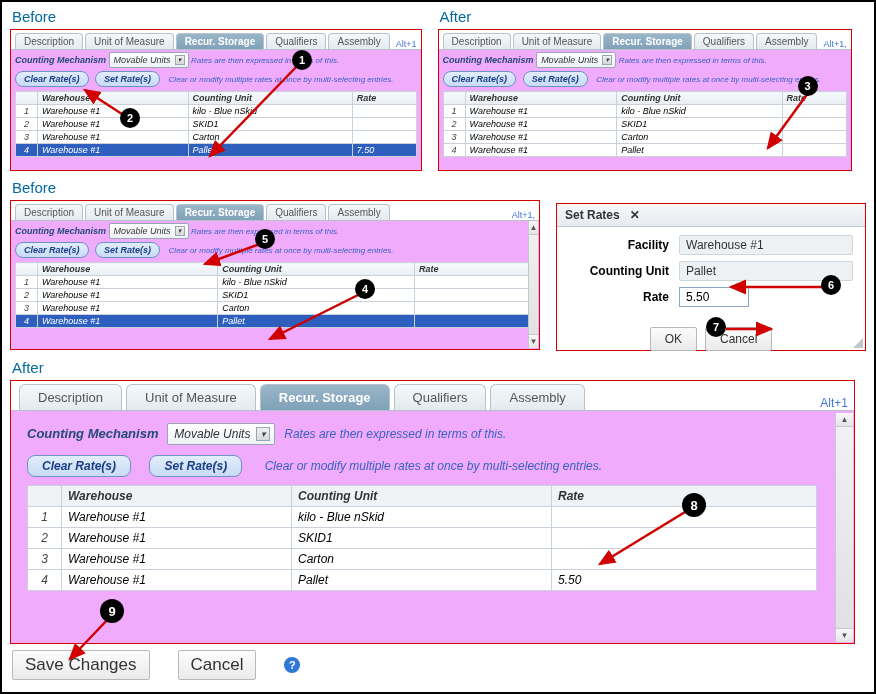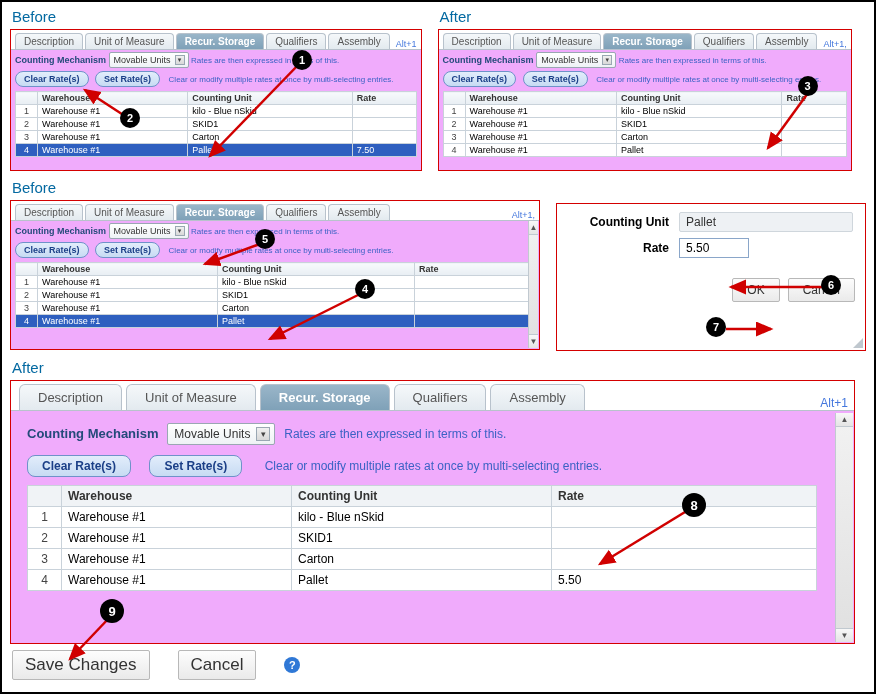--- a/index.html
+++ b/index.html
@@ -7,21 +7,21 @@
   .page { border:2px solid #000; width:876px; height:694px; position:relative; padding:6px 8px; background:#fff; }
   .section-title { color:#0369a1; font-size:15px; font-weight:400; margin:0 0 4px 2px; }
   .row1 { display:flex; gap:16px; }
   .panel { border:1px solid #d40000; background:#f0abfc; overflow:hidden; position:relative; }
   
   .tabs { display:flex; align-items:flex-end; height:20px; padding-left:4px; gap:2px; background:#fff; border-bottom:1px solid #b8c2cc; font-size:10px; }
   .tab { background:linear-gradient(#f5f8fa,#e3eaef); border:1px solid #b8c2cc; border-bottom:none; border-radius:4px 4px 0 0; padding:2px 8px 2px 8px; color:#555; white-space:nowrap; cursor:pointer; }
   .tab.active { background:linear-gradient(#9ab6c9,#7fa1b8); color:#fff; font-weight:bold; }
   .tab-shortcut { margin-left:auto; color:#4477dd; font-size:9px; padding:2px 4px 0 4px; }
   
-  .panel-body { padding:4px 6px; }
+  .panel-body { padding:4px 6px;font-style:italic; }
   .sm .panel-body { padding:2px 4px; font-size:9px; }
   .lbl { color:#244a7a; font-weight:bold; }
   .lbl-sm { color:#244a7a; font-weight:bold; font-size:9px; }
   .select { display:inline-flex; align-items:center; border:1px solid #9aa7b3; background:linear-gradient(#fff,#eef2f5); height:16px; padding:0 3px 0 4px; font-size:9px; color:#333; border-radius:2px; }
   .select .chev { margin-left:4px; width:10px; height:10px; background:linear-gradient(#f0f0f0,#d8d8d8); border:1px solid #9aa7b3; display:flex; align-items:center; justify-content:center; font-size:7px; color:#444; }
   .hint { color:#3b62c4; font-size:9px; }
   .sm .hint { font-size:8px; }
   .btn { display:inline-flex; align-items:center; justify-content:center; background:linear-gradient(#e2edfb,#c7dbf3); border:1px solid #6f92c9; color:#1b3f87; font-weight:bold; font-size:9px; height:16px; padding:0 8px; border-radius:8px; cursor:pointer; }
   .lg .btn { font-size:12px; height:22px; padding:0 14px; }
   .lg .select { height:22px; font-size:12px; padding:0 4px 0 6px; }
@@ -50,21 +50,21 @@
   
   .dialog { border:1px solid #d40000; padding:0; background:#fff; }
   .dlg-title { display:flex; align-items:center; gap:6px; background:linear-gradient(#f6f8fa,#e6ebf0); border-bottom:1px solid #c1c9d0; padding:4px 8px; font-size:12px; font-weight:bold; color:#333; }
   .dlg-title .close { margin-left:4px; font-weight:bold; color:#333; cursor:pointer; }
   .dlg-body { padding:8px 12px; font-size:12px; }
   .form-row { display:flex; align-items:center; margin-bottom:6px; }
   .form-row .flab { width:110px; text-align:right; padding-right:10px; color:#000; font-weight:bold; font-size:12px;}
   .form-row .fval { flex:1; }
   .ro { background:#eef1f4; border:1px solid #cfd6dc; padding:2px 6px; border-radius:2px; height:20px; display:flex; align-items:center; color:#333; }
   .inpt { border:1px solid #8aa6c9; background:#fff; padding:2px 6px; height:20px; width:70px; font-size:12px; }
-  .dlg-btns { display:flex; justify-content:flex-end; gap:8px; padding:6px 10px 10px 10px; }
+  .dlg-btns { display:flex; justify-content:center; gap:8px; padding:6px 10px 10px 10px; }
   .dlg-btn { background:linear-gradient(#fcfcfc,#eaeaea); border:1px solid #b8b8b8; color:#333; font-size:12px; padding:4px 14px; border-radius:2px; cursor:pointer; }
   
   .footer-btns { display:flex; gap:28px; align-items:center; margin-top:6px; padding-left:2px; }
   .ft-btn { background:linear-gradient(#fdfdfd,#eaeaea); border:1px solid #b8b8b8; color:#333; font-size:17px; padding:4px 12px; border-radius:2px; cursor:pointer; }
   .help-icon { width:16px; height:16px; border-radius:50%; background:#2f78d6; color:#fff; display:flex; align-items:center; justify-content:center; font-size:11px; font-weight:bold; cursor:pointer; }
   
   .callout { position:absolute; width:24px; height:24px; border-radius:50%; background:#000; color:#fff; font-size:13px; font-weight:bold; display:flex; align-items:center; justify-content:center; z-index:50; }
   .callout.sm { width:20px; height:20px; font-size:11px; }
   svg.arrow-overlay { position:absolute; left:0; top:0; z-index:40; pointer-events:none; overflow:visible; }
   
@@ -292,21 +292,31 @@
           </defs>
         <line x1="350" y1="115" x2="260" y2="160" stroke="#d00000" stroke-width="2.5" marker-end="url(#ah3)"></line>
         <line x1="250" y1="65" x2="195" y2="85" stroke="#d00000" stroke-width="2.5" marker-end="url(#ah3)"></line>
       </svg>
       <div class="callout sm" style="left:345px; top:100px;">4</div>
       <div class="callout sm" style="left:245px; top:50px;">5</div>
     </div>
 
     <div style="flex:1; position:relative; padding-top:24px;">
       <div class="dialog" style="height:148px; position:relative;">
+        <div class="dlg-title">
+          <span>Set Rates</span>
+          <span class="close">✕</span>
+        </div>
         <div class="dlg-body">
+          <div class="form-row">
+            <div class="flab">Facility</div>
+            <div class="fval">
+                <div class="ro">Warehouse #1</div>
+              </div>
+          </div>
           <div class="form-row">
             <div class="flab">Counting Unit</div>
             <div class="fval">
                 <div class="ro">Pallet</div>
               </div>
           </div>
           <div class="form-row">
             <div class="flab">Rate</div>
             <div class="fval"><input class="inpt" value="5.50" style=""></div>
           </div>

